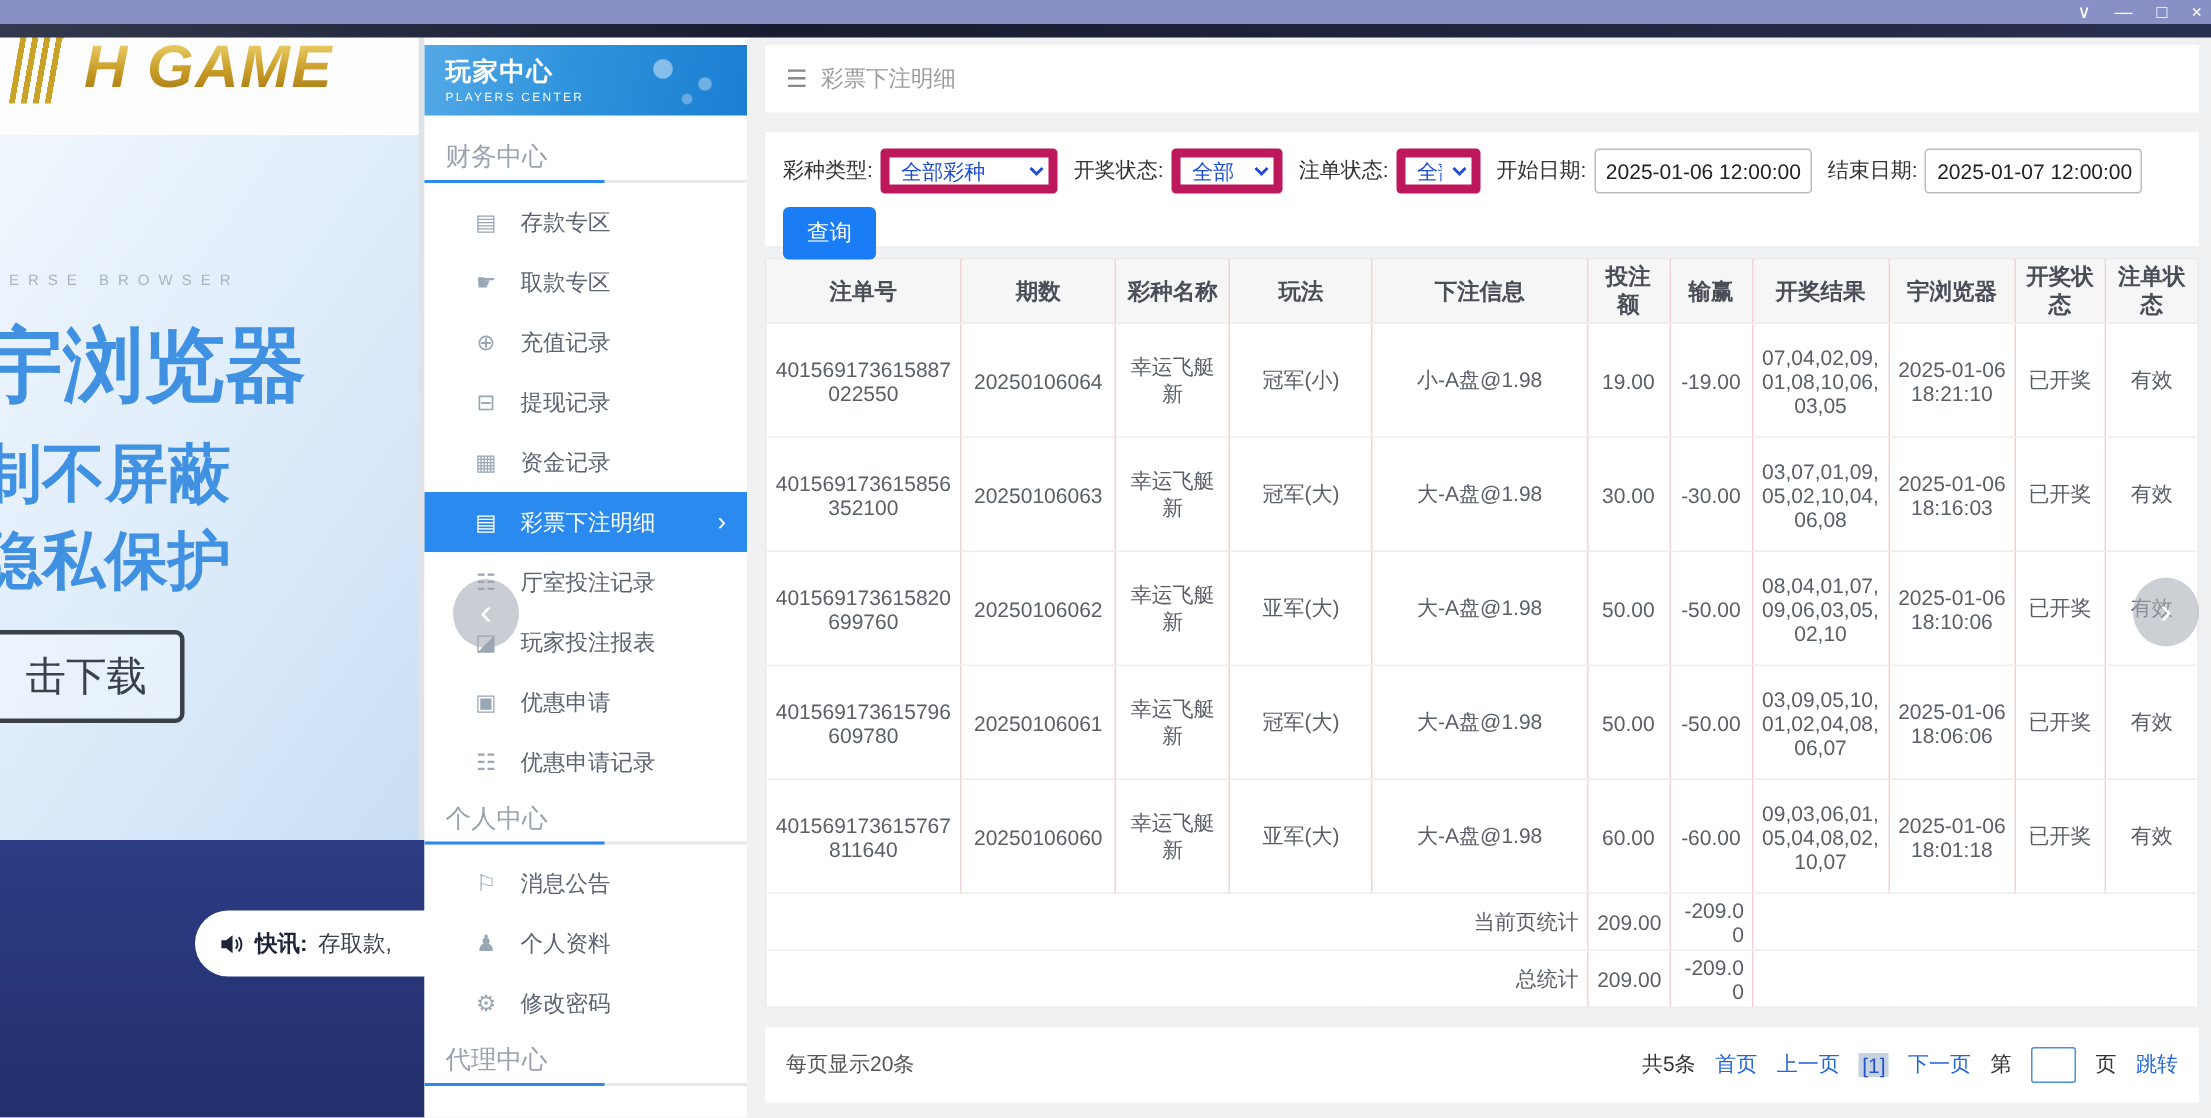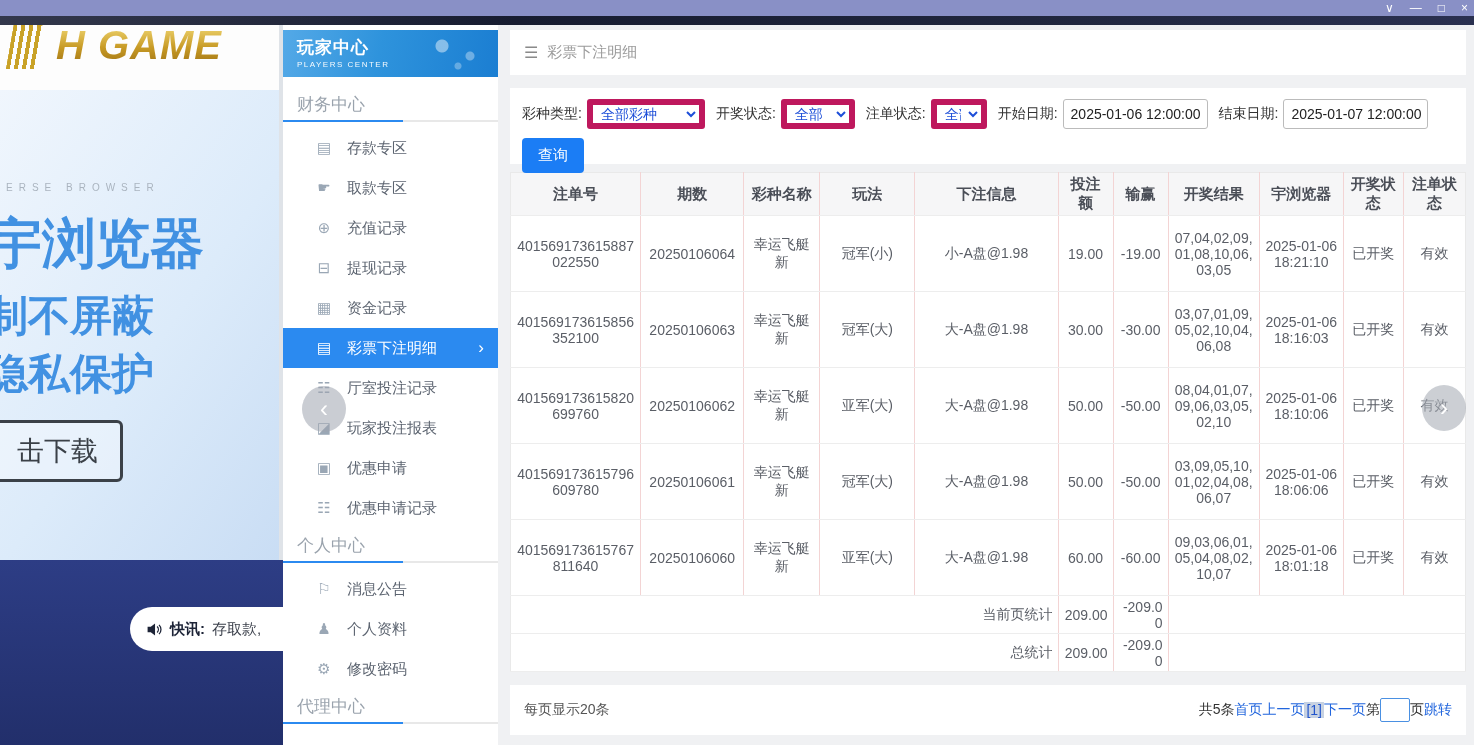--- a/index.html
+++ b/index.html
@@ -71,21 +71,21 @@
   table { width:100%; border-collapse:collapse; table-layout:fixed; border:1px solid #e9e9e9; }
   th, td { border-right:1px solid #f3d4d4; text-align:center; vertical-align:middle; word-wrap:break-word; word-break:break-all; padding:2px 5px; }
   th:last-child, td:last-child { border-right:none; }
   thead th { height:42px; background:#f6f6f7; color:#4a4e57; font-size:15px; font-weight:bold; border-bottom:1px solid #ededed; }
   tbody td { height:76px; color:#5a5e66; font-size:14px; border-bottom:1px solid #ededed; }
   tr.summary td { height:38px;text-align:right; }
   .cell-time { word-break:normal; }
 
   .pagination-bar { margin-top:13px; background:#fff; height:50px; display:flex; align-items:center; justify-content:space-between; padding:0 14px; }
   .per-page { font-size:14px; color:#555; }
-  .page-links { display:flex; align-items:center; gap:0; font-size:14px; color:#333; }
+  .page-links { display:flex; align-items:center; gap:13px; font-size:14px; color:#333; }
   .page-link { color:#2266dd; cursor:pointer; }
   .page-current { background:#c7d2e2; color:#2255cc; padding:0 2px; }
   .jump-input { width:30px; height:24px; border:1px solid #4a90e2; border-radius:2px; font-size:13px; text-align:center; }
 </style>
 </head>
 <body>
 
 <div class="titlebar">
   <div class="win-controls">
     <span>∨</span>

